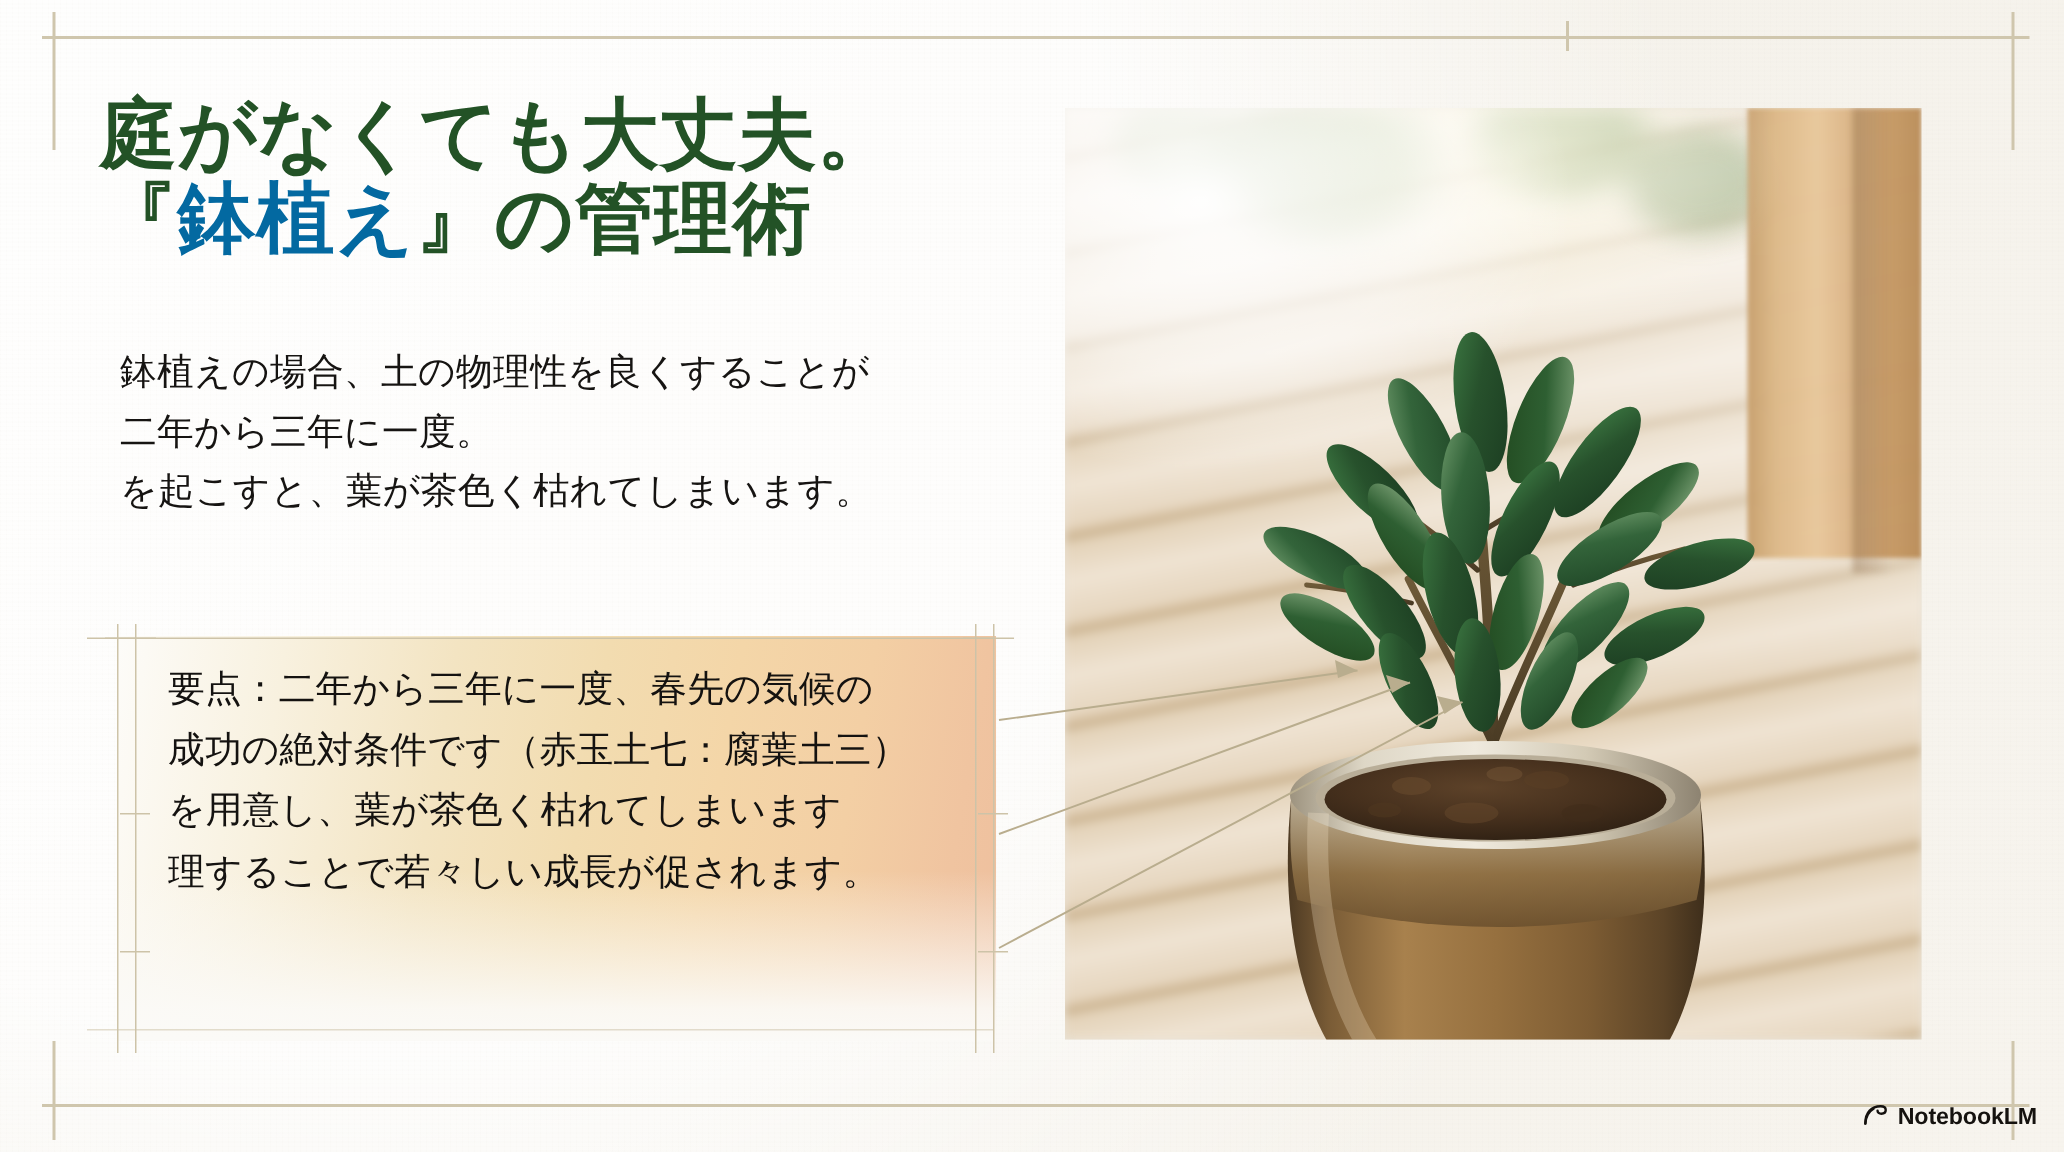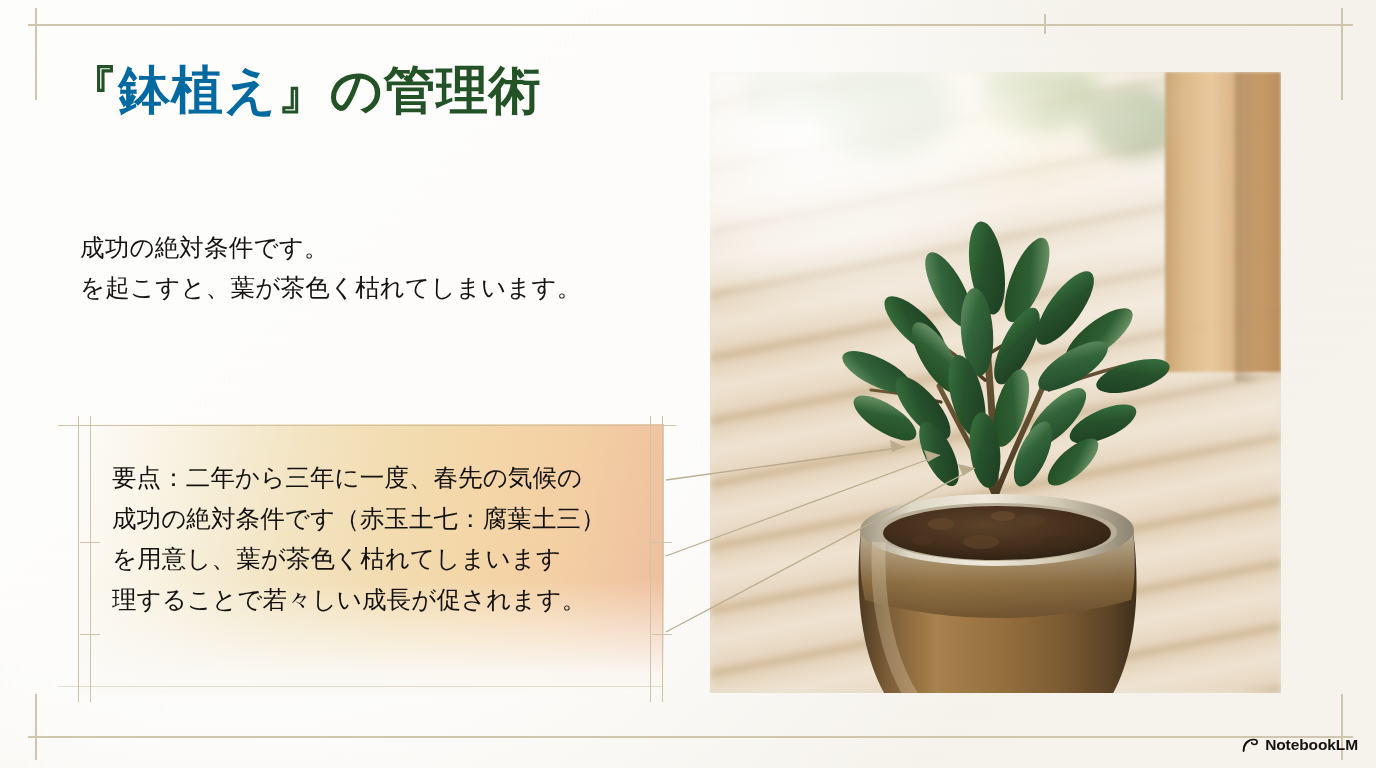--- a/index.html
+++ b/index.html
@@ -65,21 +65,21 @@
         #fdfcf9 0%,
         #f8f1df 18%,
         #f3e4c2 36%,
         #f2dcb0 52%,
         #f4d6a8 66%,
         #f3cfa4 80%,
         #f0c4a0 92%,
         #eebf9e 100%);
   }
   .callout-text{
-    position:absolute; left:48px; top:34px; width:545px;
+    position:absolute; left:48px; top:16px; width:545px;
     font-family:Liberation Sans, sans-serif;
     font-size:24.5px;
     line-height:1.66;
     color:#141210;
     letter-spacing:.1px;
   }
   .callout-text div{ white-space:nowrap; }
 
   
   .brk{ position:absolute; background:#cdc3a8; pointer-events:none; }
@@ -138,21 +138,21 @@
 
   
   .pot-wrap{ position:absolute; left:50%; top:400px; transform:translateX(-50%); width:330px; height:300px; }
 
   
   .plant{ position:absolute; left:50%; top:78px; transform:translateX(-50%); width:430px; height:370px; }
 
   
   .logo{
     position:absolute; right:18px; bottom:14px;
-    display:flex; align-items:center; gap:7px;
+    display:flex; align-items:flex-start; gap:7px;
     color:#15120f;
     font-family:"Liberation Sans", sans-serif;
     font-size:15.5px; font-weight:600; letter-spacing:-.1px;
   }
 </style>
 </head>
 <body>
 
 <div class="paper-tex"></div>
 <div class="noise"></div>
@@ -160,25 +160,27 @@
 <div class="reg h" style="left:28px; top:24px; width:1325px;"></div>
 <div class="reg v" style="left:35px; top:8px; height:92px;"></div>
 <div class="reg v" style="left:1341px; top:8px; height:92px;"></div>
 <div class="reg v" style="left:1044px; top:14px; height:20px;"></div>
 
 <div class="reg h" style="left:28px; top:736px; width:1325px;"></div>
 <div class="reg v" style="left:35px; top:694px; height:66px;"></div>
 <div class="reg v" style="left:1341px; top:694px; height:66px;"></div>
 
 <div class="title-block">
+  <div class="title-line t-green">庭がなくても大丈夫。</div>
   <div class="title-line"><span class="t-green">『</span><span class="t-gold">鉢植え</span><span class="t-green">』</span><span class="t-green">の管理術</span></div>
 </div>
 
 <div class="body-text">
-  <div>成功の絶対条件です。</div>
+  <div>鉢植えの場合、土の物理性を良くすることが</div>
+  <div>二年から三年に一度。</div>
   <div>を起こすと、葉が茶色く枯れてしまいます。</div>
 </div>
 
 <div class="callout">
   <div class="callout-bg"></div>
 
   <div class="brk v" style="left:14px; top:-8px; height:286px;"></div>
   <div class="brk v" style="left:26px; top:-8px; height:286px;"></div>
   <div class="brk h" style="left:6px; top:1px; width:34px;"></div>
   <div class="brk h" style="left:16px; top:118px; width:20px;"></div>

